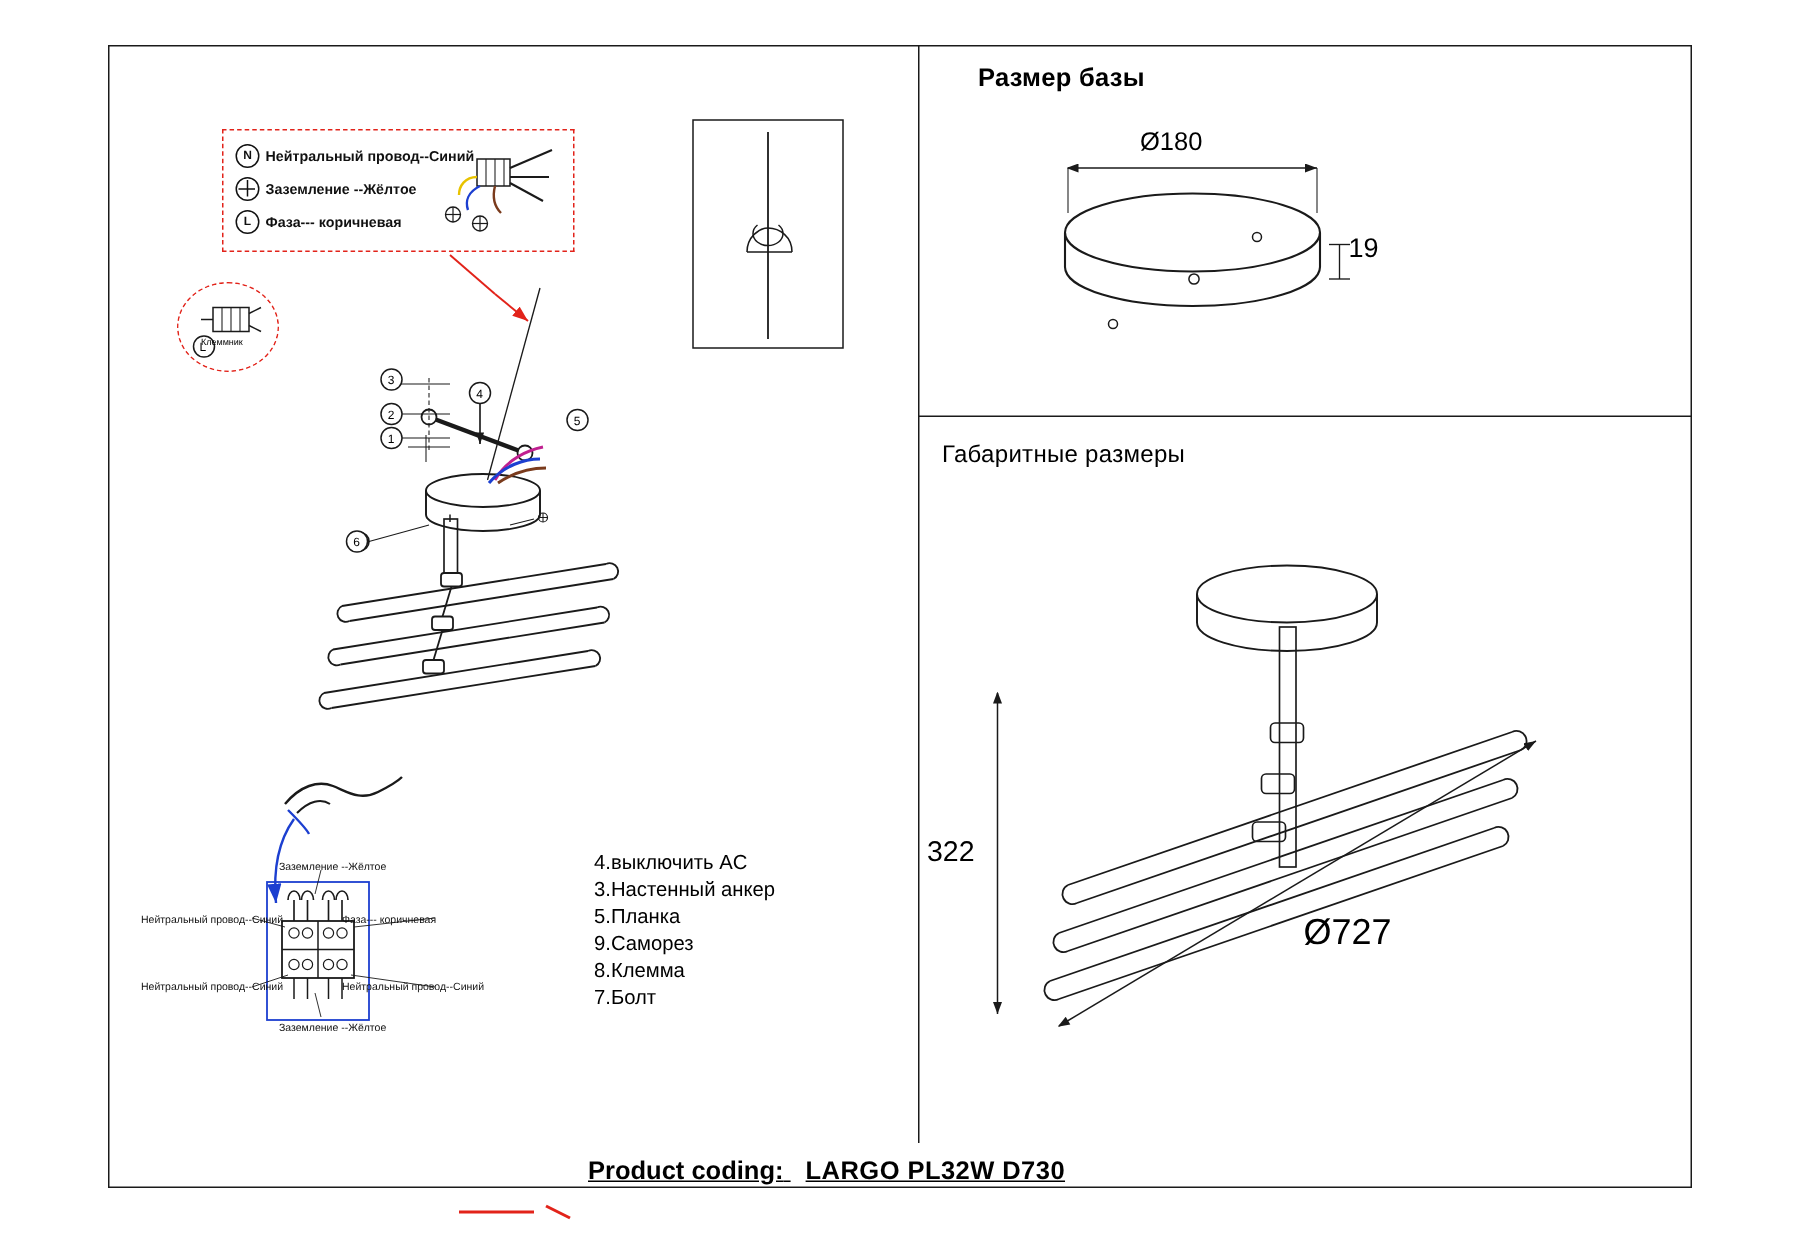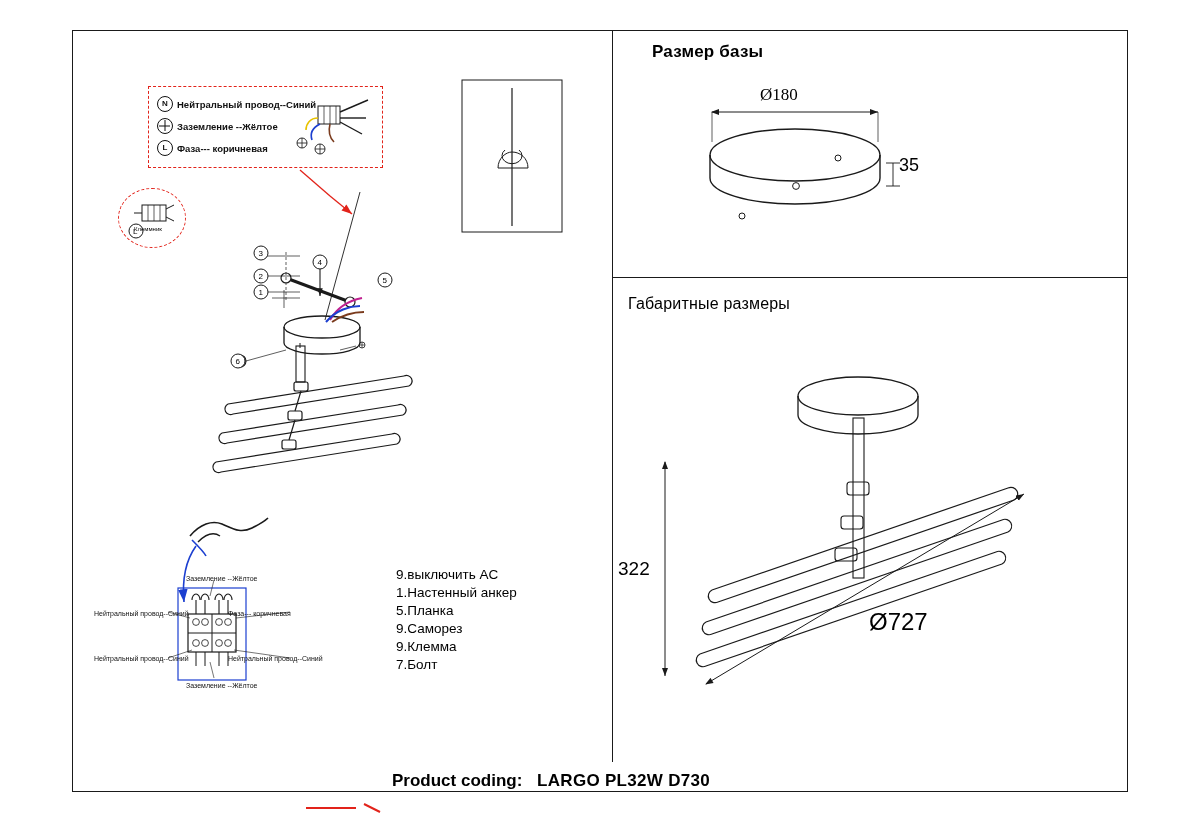--- a/index.html
+++ b/index.html
@@ -47,32 +47,33 @@
     letter-spacing: 0.2px;
     white-space: nowrap;
   }
   #base-title { left: 632px; top: 42px; margin-left: 20px; }
   #overall-title { left: 628px; top: 295px; font-weight: normal; font-size: 16px;}
   .dim-label {
     position: absolute;
     font-size: 16px;
     white-space: nowrap;
   }
-  #dim-base-dia { left: 760px; top: 85px; font-size: 17px; font-family: Liberation Serif, serif; }
+  #dim-base-dia { left: 760px; top: 85px; font-size: 17px; }
   #dim-base-h   { left: 899px; top: 155px; font-size: 18px; }
   #dim-height   { left: 618px; top: 558px; font-size: 19px; text-align: right; }
   #dim-width    { left: 869px; top: 608px; font-size: 24px; }
 
   .product-coding {
     position: absolute;
     left: 392px;
     top: 771px;
     font-size: 17px;
     font-weight: bold;
     white-space: nowrap;
+    text-decoration: underline;
   }
   .product-coding .code {
     font-weight: bold;
     letter-spacing: 0.3px;
   }
 
   
   .steps {
     position: absolute;
     left: 396px;
@@ -434,21 +435,21 @@
   <g>
     <path d="M306,808 L356,808" stroke="#e2231a" stroke-width="2"></path>
     <path d="M364,804 L380,812" stroke="#e2231a" stroke-width="2"></path>
   </g>
 </svg>
 
 <div class="panel-title" id="base-title">Размер базы</div>
 <div class="panel-title" id="overall-title">Габаритные размеры</div>
 
 <div class="dim-label" id="dim-base-dia">Ø180</div>
-<div class="dim-label" id="dim-base-h">35</div>
+<div class="dim-label" id="dim-base-h">19</div>
 <div class="dim-label" id="dim-height">322</div>
 <div class="dim-label" id="dim-width">Ø727</div>
 
 <div class="legend-box">
   <div class="legend-row r1">
     <span class="lg-sym">N</span>
     <span>Нейтральный провод--Синий</span>
   </div>
   <div class="legend-row r2">
     <span class="lg-sym earth"></span>
@@ -466,24 +467,24 @@
 <div class="wire-labels">
   <span style="left:186px; top:575px;">Заземление --Жёлтое</span>
   <span style="left:94px;  top:610px;">Нейтральный провод--Синий</span>
   <span style="left:228px; top:610px;">Фаза--- коричневая</span>
   <span style="left:94px;  top:655px;">Нейтральный провод--Синий</span>
   <span style="left:228px; top:655px;">Нейтральный провод--Синий</span>
   <span style="left:186px; top:682px;">Заземление --Жёлтое</span>
 </div>
 
 <div class="steps">
-  <div>9.выключить AC</div>
-  <div>1.Настенный   анкер</div>
+  <div>4.выключить AC</div>
+  <div>3.Настенный   анкер</div>
   <div>5.Планка</div>
   <div>9.Саморез</div>
-  <div>9.Клемма</div>
+  <div>8.Клемма</div>
   <div>7.Болт</div>
 </div>
 
 <div class="product-coding">
   <span>Product coding:</span>
   <span class="code" style="margin-left:10px;">LARGO PL32W D730</span>
 </div>
 
 </body></html>

